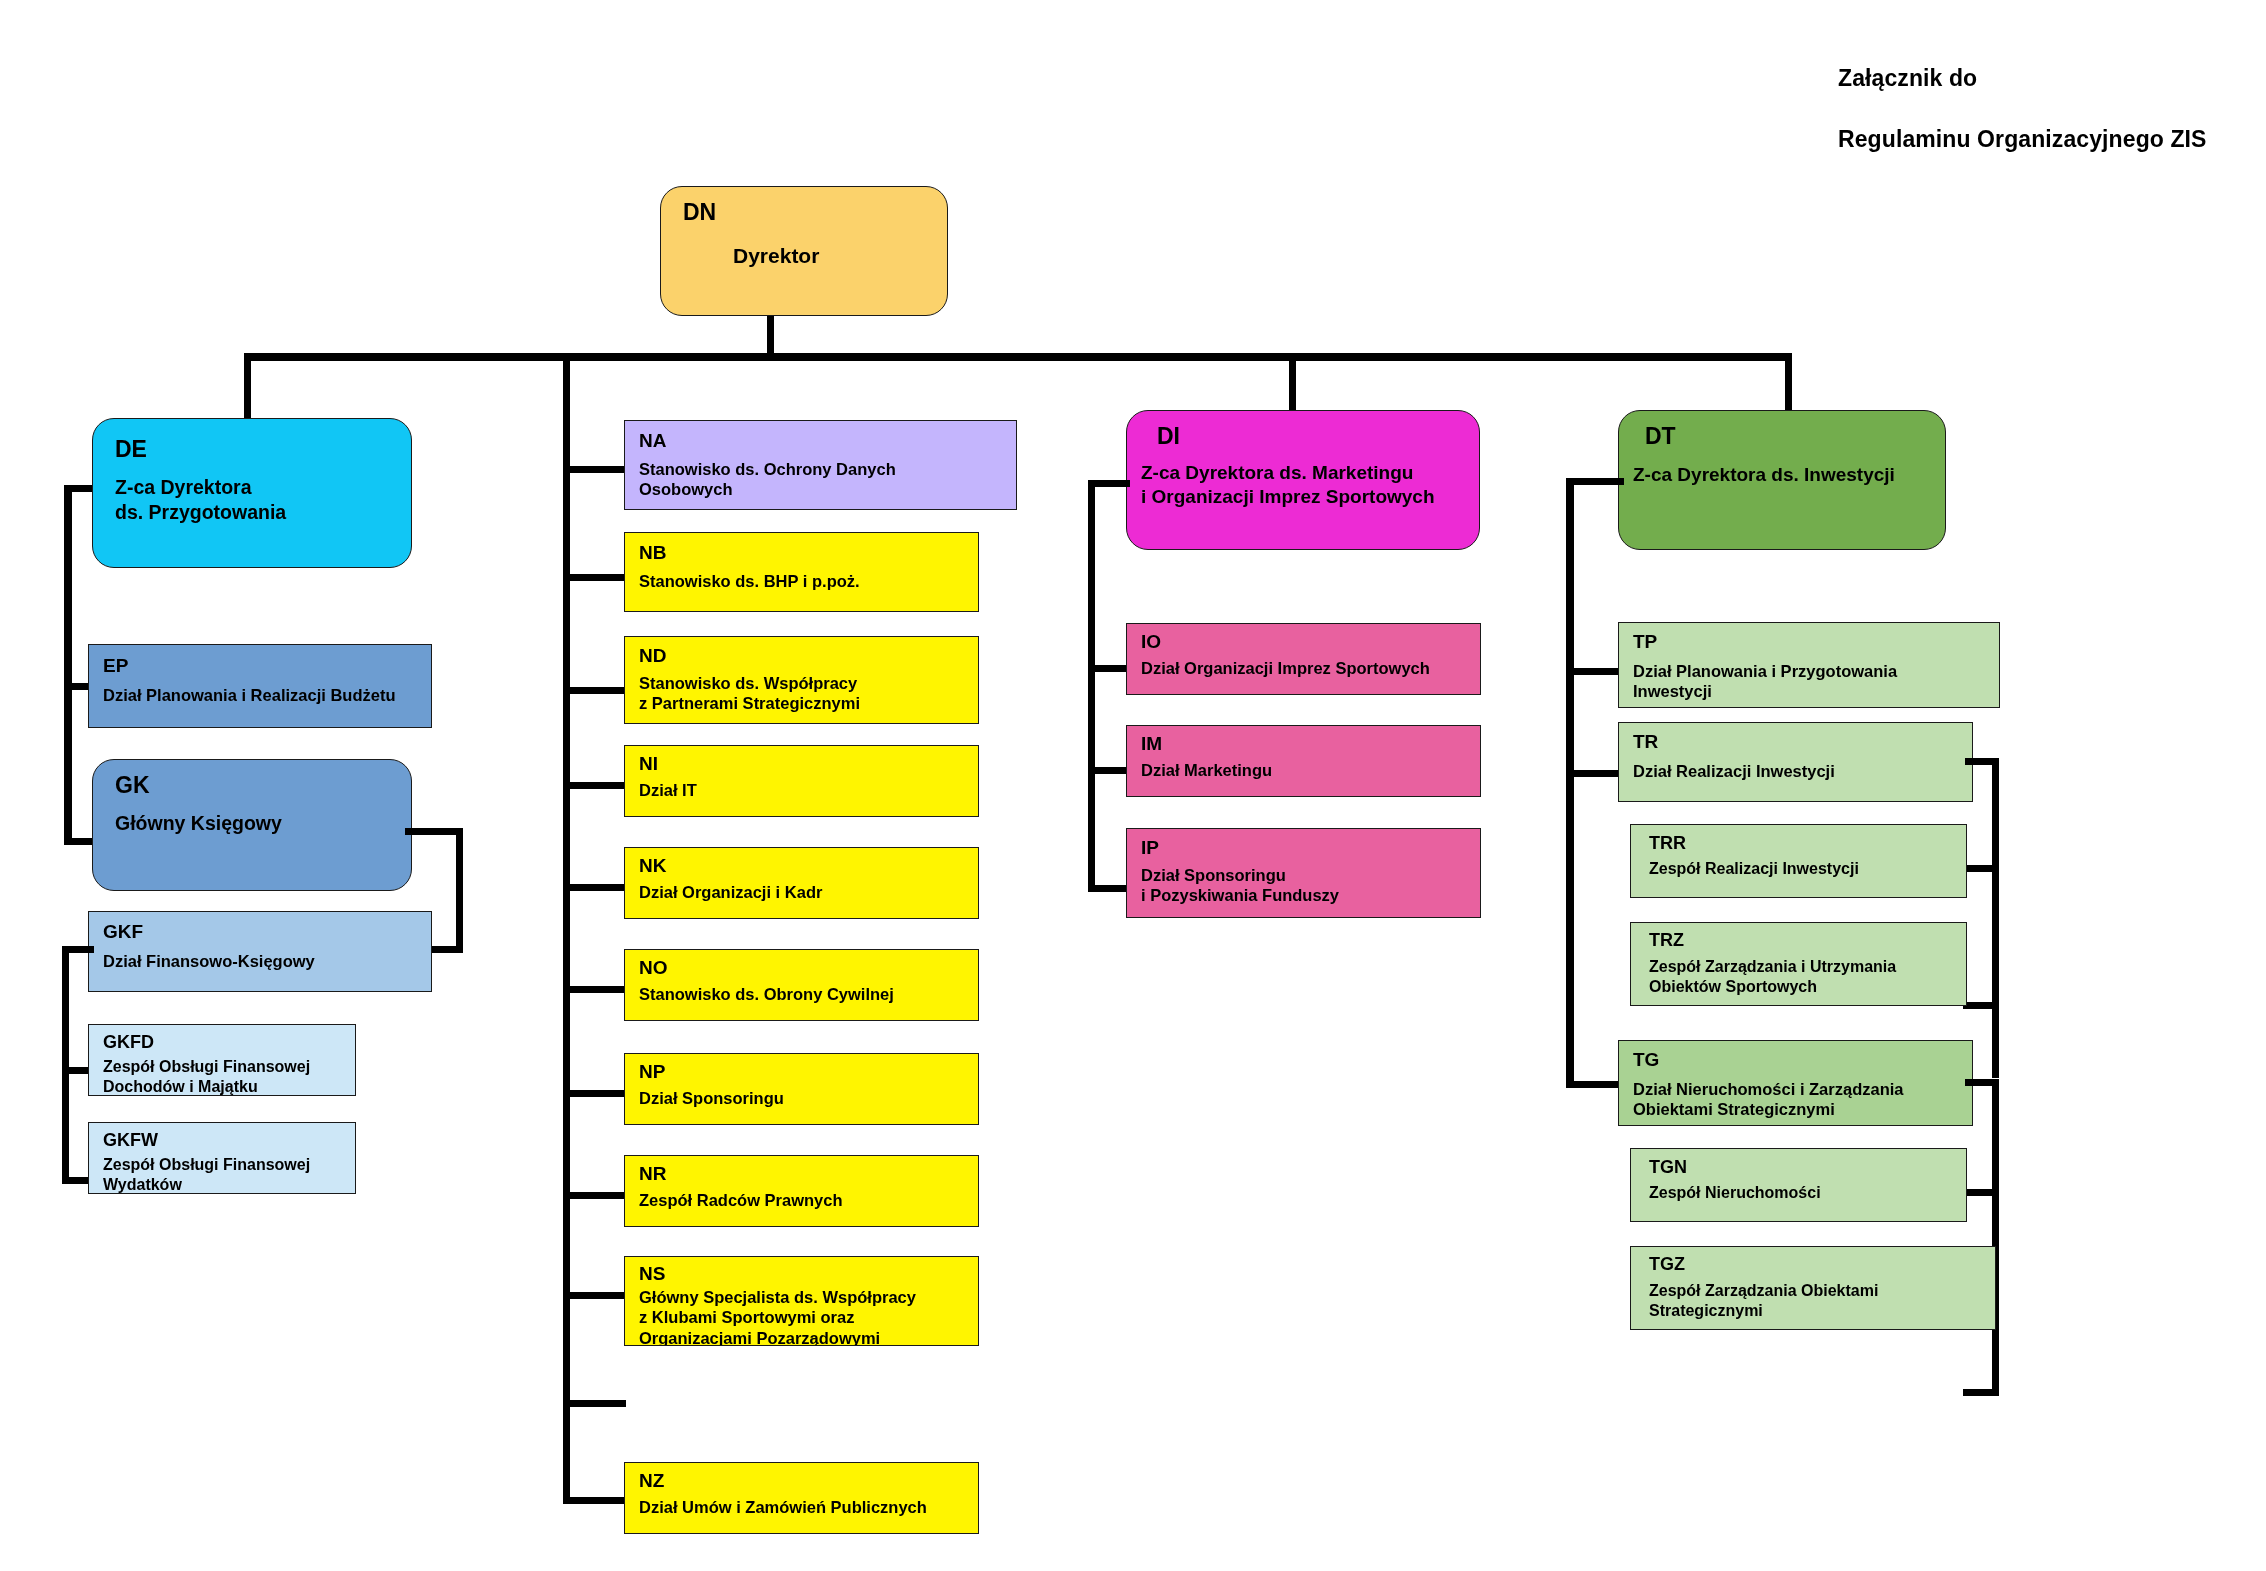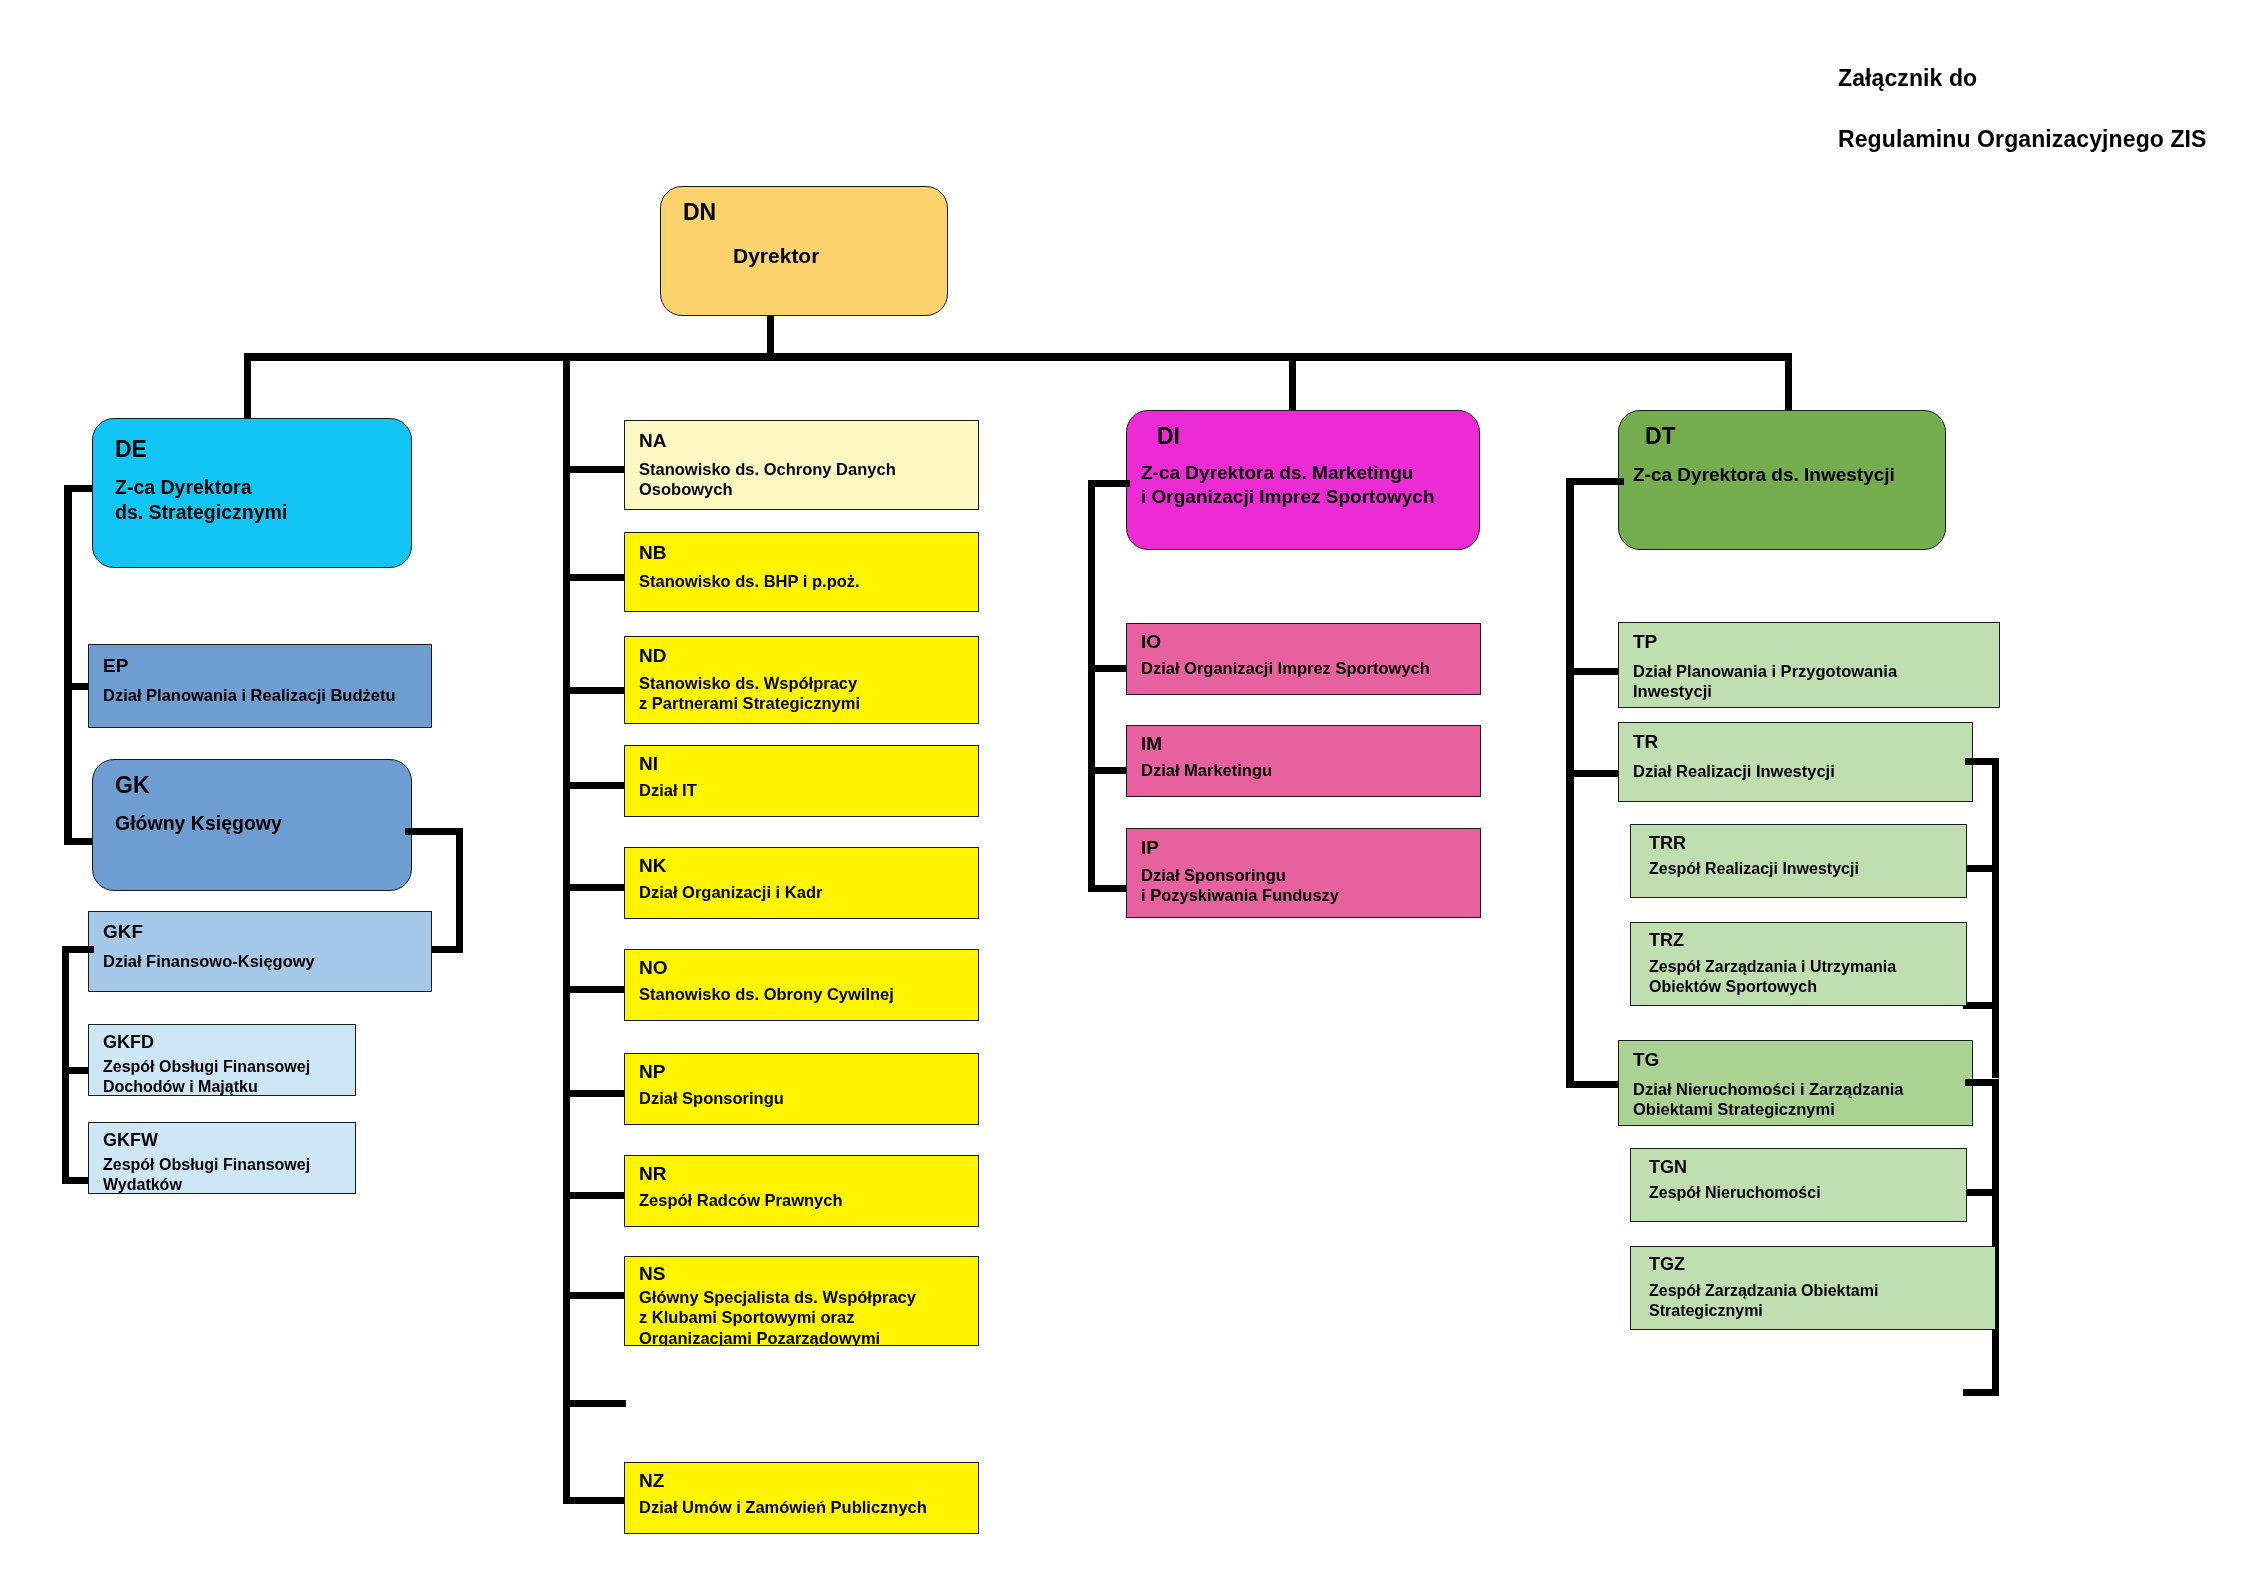--- a/index.html
+++ b/index.html
@@ -98,21 +98,21 @@
   </div>
 
   <div class="link" style="left:64px; top:485px; width:8px; height:360px;"></div>
   <div class="link" style="left:64px; top:485px; width:38px; height:7px;"></div>
   <div class="link" style="left:64px; top:683px; width:30px; height:7px;"></div>
   <div class="link" style="left:64px; top:838px; width:38px; height:7px;"></div>
 
   <div class="node rounded" style="left:92px; top:418px; width:320px; height:150px; background:#11C6F5;">
     <span class="code" style="left:22px; top:17px;">DE</span>
     <span class="desc" style="left:22px; top:56px;">Z-ca Dyrektora
-ds. Strategicznymi</span>
+ds. Przygotowania</span>
   </div>
 
   <div class="node sq" style="left:88px; top:644px; width:344px; height:84px; background:#6D9DD1;">
     <span class="code" style="left:14px; top:10px;">EP</span>
     <span class="desc" style="left:14px; top:40px;">Dział Planowania i Realizacji Budżetu</span>
   </div>
 
   <div class="node rounded" style="left:92px; top:759px; width:320px; height:132px; background:#6D9DD1;">
     <span class="code" style="left:22px; top:12px;">GK</span>
     <span class="desc" style="left:22px; top:51px;">Główny Księgowy</span>
@@ -149,21 +149,21 @@
   <div class="link" style="left:563px; top:687px;  width:63px; height:7px;"></div>
   <div class="link" style="left:563px; top:782px;  width:63px; height:7px;"></div>
   <div class="link" style="left:563px; top:884px;  width:63px; height:7px;"></div>
   <div class="link" style="left:563px; top:986px;  width:63px; height:7px;"></div>
   <div class="link" style="left:563px; top:1090px; width:63px; height:7px;"></div>
   <div class="link" style="left:563px; top:1192px; width:63px; height:7px;"></div>
   <div class="link" style="left:563px; top:1292px; width:63px; height:7px;"></div>
   <div class="link" style="left:563px; top:1400px; width:63px; height:7px;"></div>
   <div class="link" style="left:563px; top:1497px; width:63px; height:7px;"></div>
 
-  <div class="node sq" style="left:624px; top:420px; width:355px; height:90px; background:#fef9c3;text-decoration:underline;">
+  <div class="node sq" style="left:624px; top:420px; width:393px; height:90px; background:#c4b5fd;text-decoration:underline;">
     <span class="code" style="left:14px; top:9px;">NA</span>
     <span class="desc" style="left:14px; top:38px;">Stanowisko ds. Ochrony Danych
 Osobowych</span>
   </div>
 
   <div class="node sq" style="left:624px; top:532px; width:355px; height:80px; background:#FFF500;">
     <span class="code" style="left:14px; top:9px;">NB</span>
     <span class="desc" style="left:14px; top:38px;">Stanowisko ds. BHP i p.poż.</span>
   </div>
 

